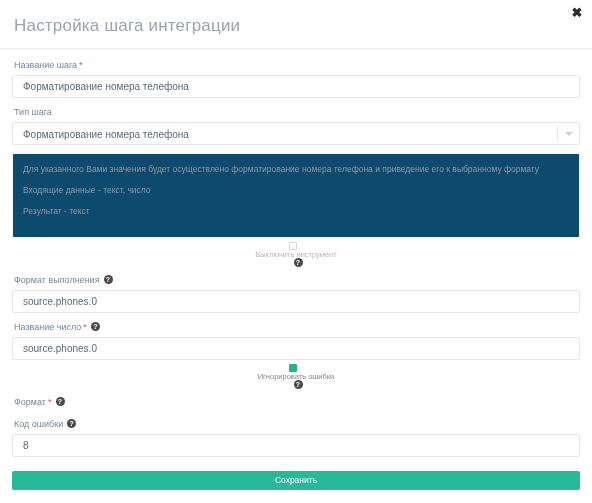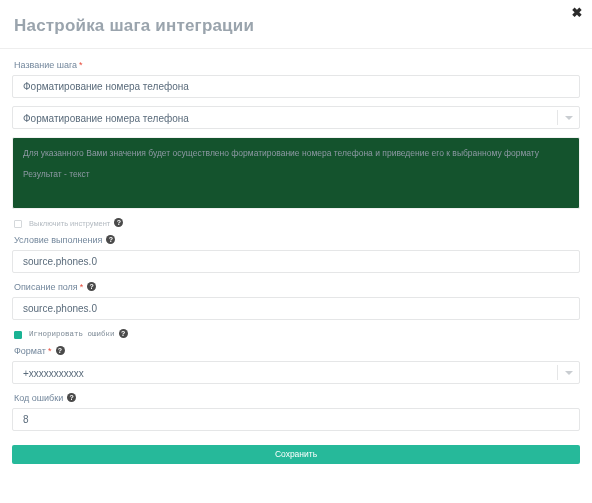--- a/index.html
+++ b/index.html
@@ -37,21 +37,21 @@
     border: none;
     padding: 0;
     font-family: "Liberation Sans", sans-serif;
   }
   .modal-header {
     padding: 16px 14px 12px 14px;
     border-bottom: 1px solid #eeeeee;
   }
   .modal-title {
     font-size: 17px;
-    font-weight: bold;
+    font-weight: normal;
     color: #9aa4ad;
     margin: 0;
     letter-spacing: 0.2px;
   }
   .modal-body {
     padding: 10px 6px 0 6px;
   }
   .form-group {
     margin: 0 0 2px 0;
     padding: 0 6px;
@@ -136,40 +136,41 @@
     margin-top: -2px;
     width: 0;
     height: 0;
     border-left: 4px solid transparent;
     border-right: 4px solid transparent;
     border-top: 4px solid #c9cdd1;
   }
   .desc-box {
     box-sizing: border-box;
     width: 100%;
-    background: #14532d;
+    background: #0c4a6e;
     border: 1px solid #f2f2f2;
     border-radius: 2px;
     padding: 10px 10px 12px 10px;
     min-height: 72px;
   }
   .desc-line {
     font-size: 8.5px;
     color: #8e99a4;
     line-height: 11px;
     margin: 0 0 10px 0;
   }
   .desc-line:last-child {
-    margin-bottom: 0;
+    margin-bottom: 8px;
   }
   .checkbox-row {
     display: flex;
     align-items: center;
     padding: 0 8px;
-    margin: 10px 0 6px 0;
+    margin: 4px 0 6px 0;
+    flex-direction: column;
   }
   .cbox {
     width: 8px;
     height: 8px;
     box-sizing: border-box;
     border: 1px solid #d4d8db;
     background: #ffffff;
     border-radius: 1px;
     margin-right: 7px;
     flex: 0 0 auto;
@@ -179,21 +180,20 @@
     background: #1ab394;
     border-color: #1ab394;
   }
   .cbox-label {
     font-size: 7.5px;
     color: #b3bac1;
     line-height: 9px;
   }
   .cbox-label.active {
     color: #7d8a96;
-    font-family: Liberation Mono, monospace;
   }
   .spacer-sm { height: 6px; }
   .save-bar {
     padding: 0 6px;
     margin-top: 14px;
   }
   .save-btn {
     display: block;
     width: 100%;
     box-sizing: border-box;
@@ -226,74 +226,71 @@
     <div class="form-group">
       <label class="field-label">
         <span>Название шага</span><span class="req">*</span>
       </label>
       <input class="text-input" type="text" value="Форматирование номера телефона" style="">
     </div>
 
     <div class="spacer-sm"></div>
 
     <div class="form-group">
+      <label class="field-label">Тип шага</label>
       <div class="select-wrap">
         <div class="select-input">Форматирование номера телефона</div>
         <div class="select-divider"></div>
         <div class="select-caret"></div>
       </div>
     </div>
 
     <div class="spacer-sm"></div>
 
     <div class="form-group">
       <div class="desc-box">
         <p class="desc-line">Для указанного Вами значения будет осуществлено форматирование номера телефона и приведение его к выбранному формату</p>
+        <p class="desc-line">Входящие данные - текст, число</p>
         <p class="desc-line">Результат - текст</p>
       </div>
     </div>
 
     <div class="checkbox-row">
       <span class="cbox"></span>
       <span class="cbox-label">Выключить инструмент</span>
       <span class="help-icon">?</span>
     </div>
 
     <div class="form-group">
       <label class="field-label">
-        <span>Условие выполнения</span><span class="help-icon">?</span>
+        <span>Формат выполнения</span><span class="help-icon">?</span>
       </label>
       <input class="text-input" type="text" value="source.phones.0" style="">
     </div>
 
     <div class="spacer-sm"></div>
 
     <div class="form-group">
       <label class="field-label">
-        <span>Описание поля</span><span class="req">*</span><span class="help-icon">?</span>
+        <span>Название число</span><span class="req">*</span><span class="help-icon">?</span>
       </label>
       <input class="text-input" type="text" value="source.phones.0" style="">
     </div>
 
 
     <div class="checkbox-row">
       <span class="cbox checked"></span>
       <span class="cbox-label active">Игнорировать ошибки</span>
       <span class="help-icon">?</span>
     </div>
 
     <div class="form-group">
       <label class="field-label">
         <span>Формат</span><span class="req">*</span><span class="help-icon">?</span>
       </label>
-      <div class="select-wrap">
-        <div class="select-input">+xxxxxxxxxxx</div>
-        <div class="select-divider"></div>
-        <div class="select-caret"></div>
-      </div>
     </div>
 
     <div class="spacer-sm"></div>
 
     <div class="form-group">
       <label class="field-label">
         <span>Код ошибки</span><span class="help-icon">?</span>
       </label>
       <input class="text-input" type="text" value="8" style="">
     </div>

